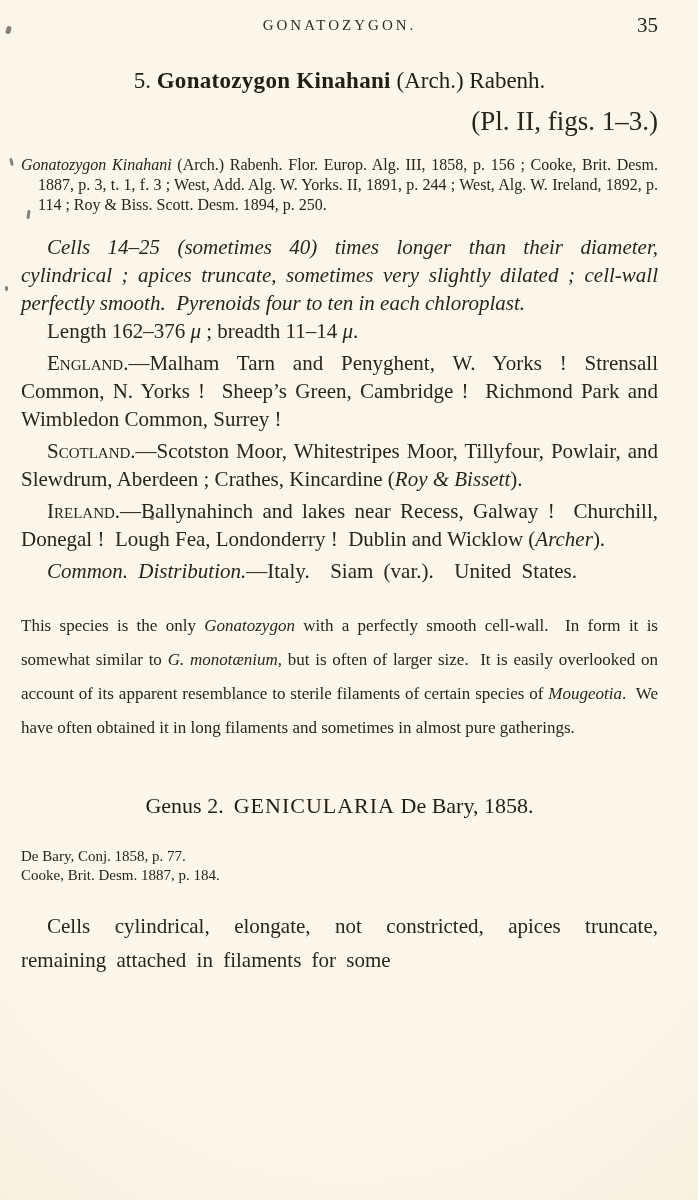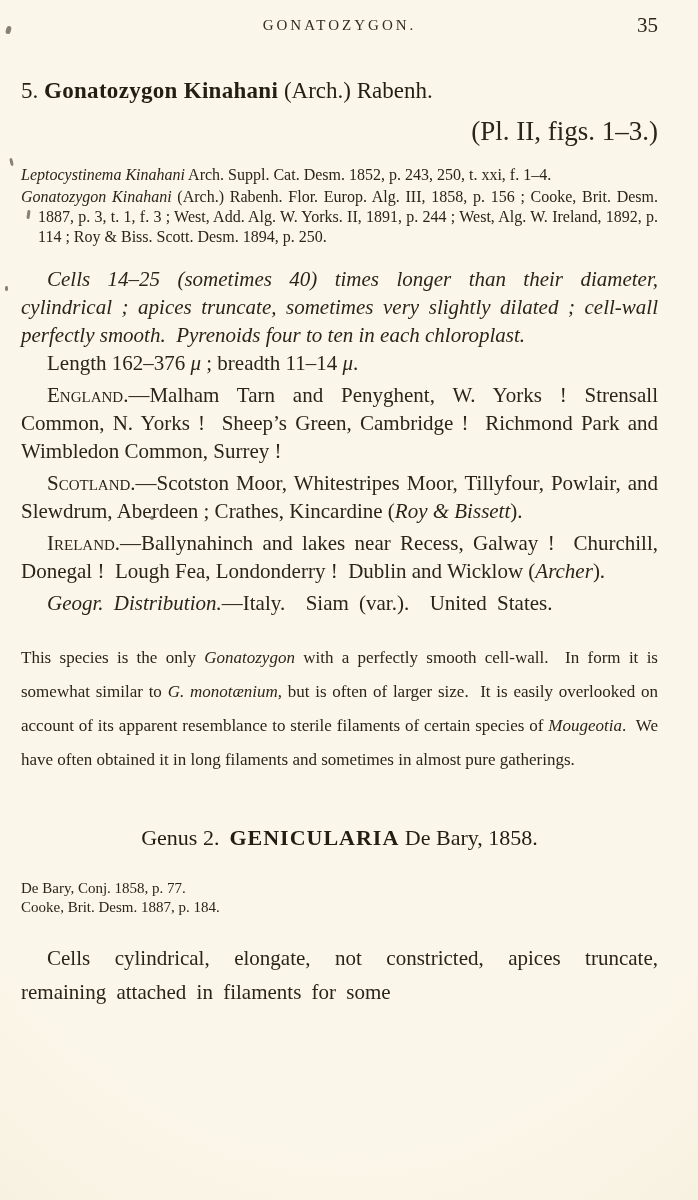--- a/index.html
+++ b/index.html
@@ -21,40 +21,40 @@
   .s1 { left:6px;  top:26px;  width:5px; height:8px; transform:rotate(15deg); }
   .s2 { left:10px; top:158px; width:3px; height:8px; transform:rotate(-12deg); }
   .s3 { left:27px; top:210px; width:3px; height:9px; border-radius:2px; transform:rotate(8deg); }
   .s4 { left:5px;  top:286px; width:3px; height:5px; }
   .s5 { left:150px; top:516px; width:4px; height:4px; border-radius:50%; }
 
   .running-head { position:relative; text-align:center; margin-top:4px; height:24px; }
   .rh-title { font-size:15px; letter-spacing:3px; color:#332c21; }
   .page-number { position:absolute; right:0; top:-3px; font-size:21px; letter-spacing:0; color:#2b241a; }
 
-  .species-heading { margin-top:38px; text-align:left; font-weight:normal; font-size:23px; color:#241d12; }
+  .species-heading { margin-top:28px; text-align:center; font-weight:normal; font-size:23px; color:#241d12; }
   .sp-name { font-weight:bold; letter-spacing:.3px; }
 
   .plate-ref { margin-top:12px; text-align:right; font-size:27px; }
 
   .synonymy { margin-top:18px; font-size:16px; line-height:20px; }
   .syn-entry { padding-left:17px; text-indent:-17px; text-align:justify; margin-bottom:2px; }
 
   .body { font-size:21px; line-height:28px; text-align:justify; }
   .indent { text-indent:26px; }
   .p-first { margin-top:18px;font-style:italic; }
   .dist { margin-top:4px; }
   .sc { font-variant:small-caps; }
   .wide { word-spacing:5px; }
 
   .discussion { margin-top:24px; font-size:17px; line-height:34px; text-align:justify; }
 
   .genus-heading { margin-top:48px; text-align:center; font-weight:normal; font-size:22px; color:#241d12; }
   .g-prefix { margin-right:10px; }
-  .g-name { font-weight:bold; letter-spacing:1px; }
+  .g-name { font-weight:normal; letter-spacing:1px; }
 
   .genus-refs { margin-top:28px; font-size:15px; line-height:19px; }
 
   .genus-desc { margin-top:24px; line-height:34px; }
 </style>
 </head>
 <body>
 
 <div class="page">
   <div class="speck s1"></div>
@@ -68,36 +68,35 @@
     <span class="page-number">35</span>
   </header>
 
   <h1 class="species-heading"><span class="sp-num">5.</span>
     <span class="sp-name">Gonatozygon Kinahani</span>
     <span class="sp-auth">(Arch.) Rabenh.</span></h1>
 
   <div class="plate-ref">(Pl. II, figs. 1–3.)</div>
 
   <section class="synonymy">
-    <p class="syn-entry"><i>Leptocystinema Kinahani</i><span> Arch. Suppl. Cat. Desm. 1852, p. 243, 250, t. xxi, f. 1–4.</span></p>
     <p class="syn-entry"><i>Gonatozygon Kinahani</i><span> (Arch.) Rabenh. Flor. Europ. Alg. III, 1858, p. 156&nbsp;; Cooke, Brit. Desm. 1887, p. 3, t. 1, f. 3&nbsp;; West, Add. Alg. W. Yorks. II, 1891, p. 244&nbsp;; West, Alg. W. Ireland, 1892, p. 114&nbsp;; Roy &amp; Biss. Scott. Desm. 1894, p. 250.</span></p>
   </section>
 
   <p class="body indent p-first">Cells 14–25 (sometimes 40) times longer than their diameter, cylindrical&nbsp;; apices truncate, sometimes very slightly dilated&nbsp;; cell-wall perfectly smooth.&nbsp; Pyrenoids four to ten in each chloroplast.</p>
 
 
   <p class="body indent"><span>Length 162–376 </span><i>μ</i><span>&nbsp;; breadth 11–14 </span><i>μ</i><span>.</span></p>
 
   <p class="body indent dist"><span class="sc">England</span><span>.—Malham Tarn and Penyghent, W. Yorks&nbsp;! Strensall Common, N. Yorks&nbsp;!&nbsp; Sheep’s Green, Cambridge&nbsp;!&nbsp; Richmond Park and Wimbledon Common, Surrey&nbsp;!</span></p>
 
   <p class="body indent dist"><span class="sc">Scotland</span><span>.—Scotston Moor, Whitestripes Moor, Tillyfour, Powlair, and Slewdrum, Aberdeen&nbsp;; Crathes, Kincardine (</span><i>Roy &amp; Bissett</i><span>).</span></p>
 
   <p class="body indent dist"><span class="sc">Ireland</span><span>.—Ballynahinch and lakes near Recess, Galway&nbsp;!&nbsp; Churchill, Donegal&nbsp;!&nbsp; Lough Fea, Londonderry&nbsp;!&nbsp; Dublin and Wicklow (</span><i>Archer</i><span>).</span></p>
 
-  <p class="body indent dist wide"><i>Geogr. Distribution.</i><span>—Italy.&nbsp; Siam (var.).&nbsp; United States.</span></p>
+  <p class="body indent dist wide"><i>Common. Distribution.</i><span>—Italy.&nbsp; Siam (var.).&nbsp; United States.</span></p>
 
   <p class="discussion"><span>This species is the only </span><i>Gonatozygon</i><span> with a perfectly smooth cell-wall.&nbsp; In form it is somewhat similar to </span><i>G. monotænium</i><span>, but is often of larger size.&nbsp; It is easily overlooked on account of its apparent resemblance to sterile filaments of certain species of </span><i>Mougeotia</i><span>.&nbsp; We have often obtained it in long filaments and sometimes in almost pure gatherings.</span></p>
 
   <h2 class="genus-heading"><span class="g-prefix">Genus 2.</span><b class="g-name">GENICULARIA</b>
     <span class="g-auth">De Bary, 1858.</span></h2>
 
   <section class="genus-refs">
     <p class="ref-line">De Bary, Conj. 1858, p. 77.</p>
     <p class="ref-line">Cooke, Brit. Desm. 1887, p. 184.</p>
   </section>

